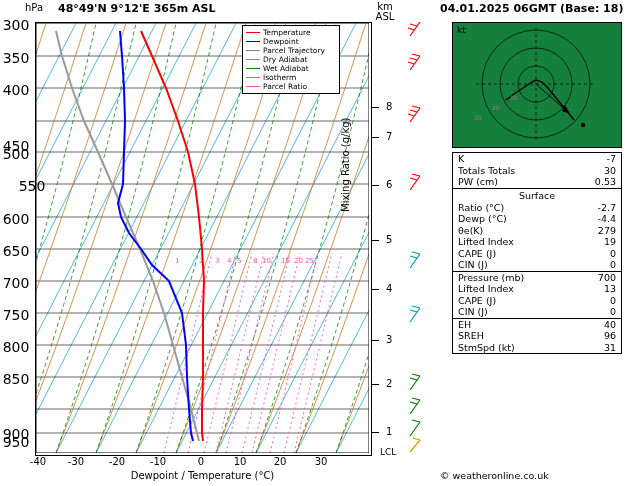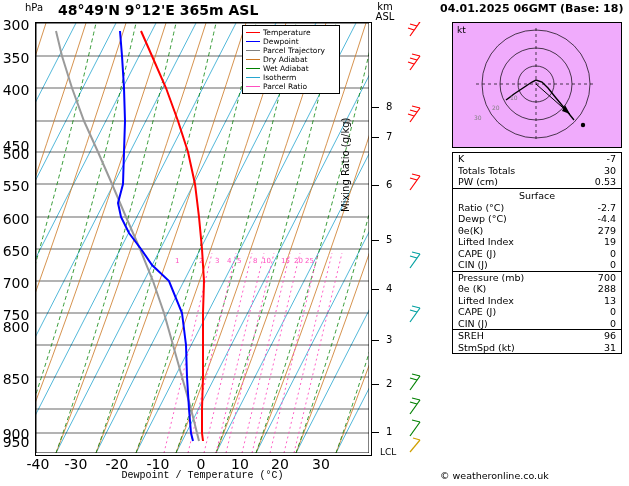--- a/index.html
+++ b/index.html
@@ -8,21 +8,21 @@
     background:#ffffff;
     font-family:"DejaVu Sans", sans-serif;
     font-size:10px;
     color:#000;
     position:relative;
     overflow:hidden;
   }
   .abs{position:absolute;}
   
   #hpa-label{left:25px;top:2px;font-size:10px;}
-  #station-title{left:58px;top:2px;font-size:14px;font-weight:bold;}
+  #station-title{left:58px;top:2px;font-size:11px;font-weight:bold;}
   #km-label{left:372px;top:2px;font-size:10px;text-align:center;width:26px;line-height:10px;}
   #date-title{left:440px;top:2px;font-size:11px;font-weight:bold;}
   
   #skewt{
     left:35px;top:22px;width:335px;height:432px;
     border:1px solid #000;
     overflow:hidden;
     background:#fff;
   }
   #skewt svg{display:block;}
@@ -30,26 +30,26 @@
   .plabel{
     position:absolute;
     left:0px;width:32px;
     text-align:center;
     font-size:14px;
   }
   
   .tlabel{
     position:absolute;
     top:456px;
-    font-size:14px;
+    font-size:10px;
     text-align:center;
     width:30px;
   }
   #xaxis-title{
-    left:35px;top:470px;width:335px;text-align:center;font-size:10px;font-family:Liberation Mono, monospace;
+    left:35px;top:470px;width:335px;text-align:center;font-size:10px;
   }
   
   #mix-label{
     left:340px;top:212px;
     font-size:10px;
     transform:rotate(-90deg);
     transform-origin:left top;
     white-space:nowrap;
   }
   
@@ -66,21 +66,21 @@
   
   #kmaxis{left:372px;top:22px;width:28px;height:432px;}
   .kmlabel{position:absolute;left:14px;font-size:10px;}
   .kmtick{position:absolute;left:0px;width:7px;border-top:1px solid #000;}
   #lcl-label{position:absolute;left:8px;font-size:9px;}
   
   #windcol{left:398px;top:22px;width:34px;height:432px;}
   
   #hodo{
     left:452px;top:22px;width:168px;height:124px;
-    border:1px solid #000;background:#f0abfc;
+    border:1px solid #000;background:#15803d;
   }
   #hodo .kt{position:absolute;left:4px;top:2px;font-size:9px;}
   
   #stats{
     left:452px;top:152px;width:168px;
     border:1px solid #000;
     background:#fff;
     font-size:9.5px;
   }
   #stats .sect{border-bottom:1px solid #000;}
@@ -240,26 +240,26 @@
         <span>Parcel Ratio</span>
       </div>
   </div>
 </div>
 
 <div class="plabel abs" style="top:17px;">300</div>
 <div class="plabel abs" style="top:50px;">350</div>
 <div class="plabel abs" style="top:82px;">400</div>
 <div class="plabel abs" style="top:114px;margin-top:24px;">450</div>
 <div class="plabel abs" style="top:146px;">500</div>
-<div class="plabel abs" style="top:178px;">550</div>
+<div class="plabel abs" style="top:178px;padding-left:16px;">550</div>
 <div class="plabel abs" style="top:211px;">600</div>
 <div class="plabel abs" style="top:243px;">650</div>
 <div class="plabel abs" style="top:275px;">700</div>
 <div class="plabel abs" style="top:307px;">750</div>
-<div class="plabel abs" style="top:319px;">800</div>
+<div class="plabel abs" style="top:339px;">800</div>
 <div class="plabel abs" style="top:371px;">850</div>
 <div class="plabel abs" style="top:403px;margin-top:23px;">900</div>
 <div class="plabel abs" style="top:434px;">950</div>
 
 <div class="tlabel abs" style="left:23px;">-40</div>
 <div class="tlabel abs" style="left:61px;">-30</div>
 <div class="tlabel abs" style="left:102px;">-20</div>
 <div class="tlabel abs" style="left:143px;">-10</div>
 <div class="tlabel abs" style="left:186px;">0</div>
 <div class="tlabel abs" style="left:225px;">10</div>
@@ -416,38 +416,38 @@
         <span>CIN (J)</span>
         <span class="v">0</span>
       </div>
   </div>
   <div class="sect">
     <div class="line">
         <span>Pressure (mb)</span>
         <span class="v">700</span>
       </div>
     <div class="line">
-        <span>θe (K)</span>
-        <span class="v">288</span>
-      </div>
-    <div class="line">
         <span>Lifted Index</span>
         <span class="v">13</span>
       </div>
     <div class="line">
         <span>CAPE (J)</span>
         <span class="v">0</span>
       </div>
     <div class="line">
         <span>CIN (J)</span>
         <span class="v">0</span>
       </div>
   </div>
   <div class="sect">
     <div class="line">
+        <span>EH</span>
+        <span class="v">40</span>
+      </div>
+    <div class="line">
         <span>SREH</span>
         <span class="v">96</span>
       </div>
     <div class="line">
         <span>StmSpd (kt)</span>
         <span class="v">31</span>
       </div>
   </div>
 </div>
 

